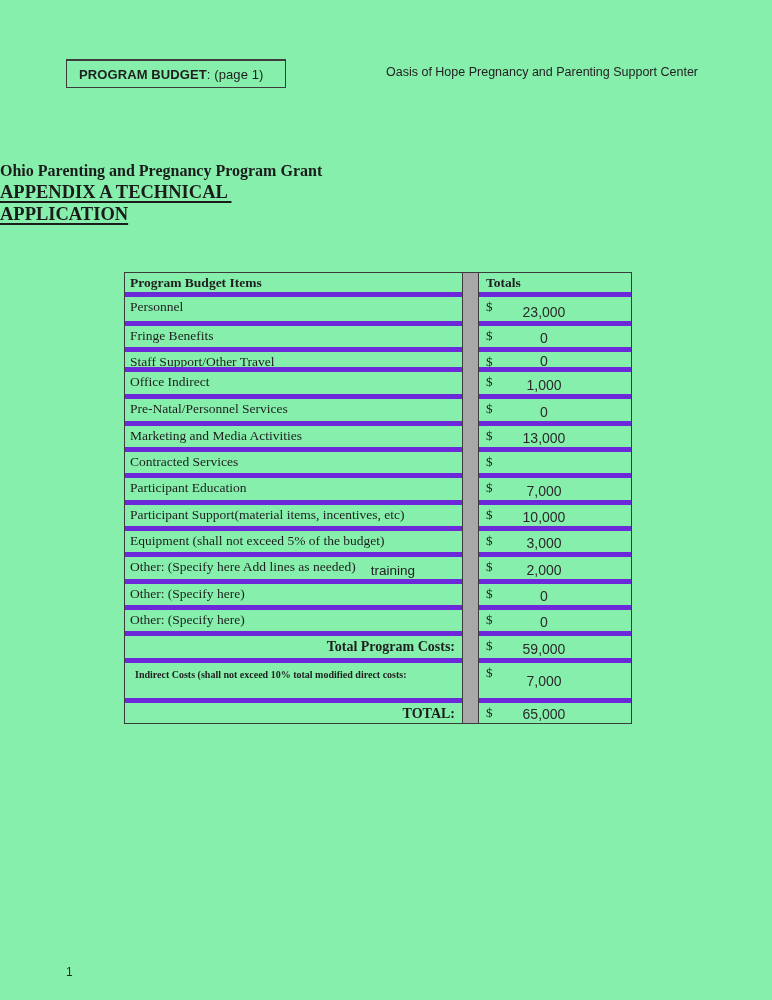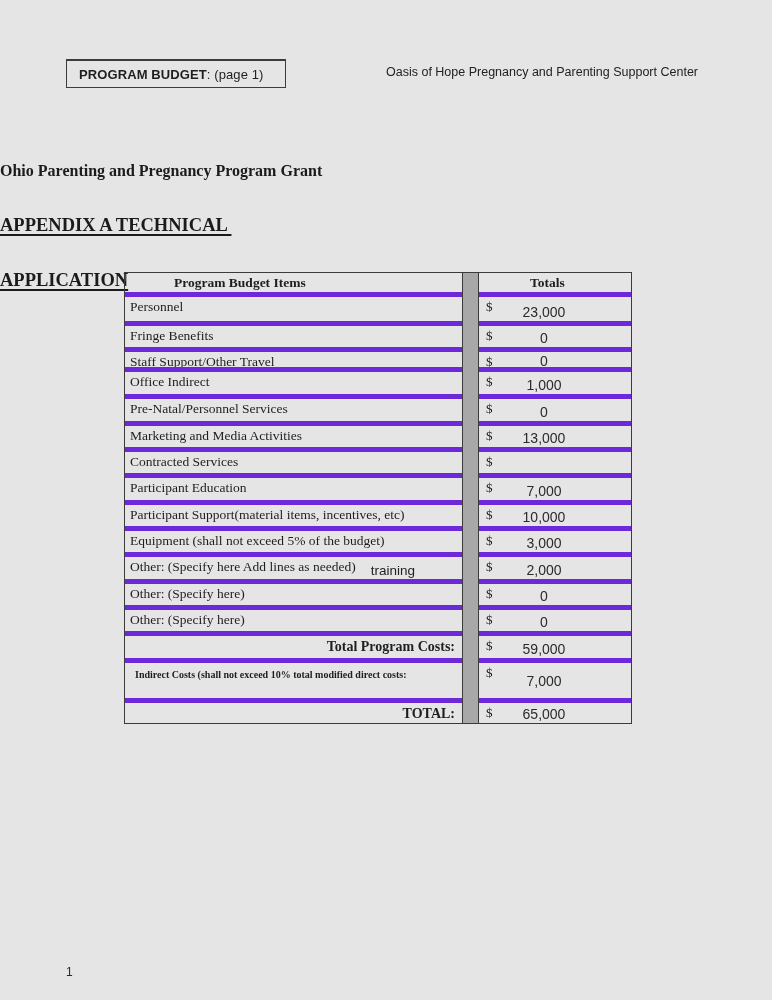--- a/index.html
+++ b/index.html
@@ -1,37 +1,37 @@
 <!DOCTYPE html>
 <html><head>
 <meta charset="utf-8">
 <style>
   * { margin:0; padding:0; box-sizing:border-box; }
   html,body { background:#ffffff; }
   body { width:772px; height:1000px; position:relative; font-family:"Liberation Sans", sans-serif; color:#1e1e1e; }
-  .page { position:absolute; left:0; top:0; width:772px; height:1000px; background:#e5e5e5; overflow:hidden; }
+  .page { position:absolute; left:0; top:0; width:772px; height:1000px; background:#86efac; overflow:hidden; }
 
   
   .hdr-box {
     position:absolute; left:66px; top:59px; width:220px; height:29px;
     border:1px solid #3c3c3c; border-top-width:2px;
     display:flex; align-items:center; padding-left:12px;
     font-size:13px; letter-spacing:0.1px;
   }
   .hdr-box .b { font-weight:bold; }
   .org-name {
     position:absolute; right:74px; top:65px;
     font-size:12.5px; line-height:15px; color:#222;
   }
 
   
   .title-block { position:absolute; left:0; top:161px; width:754px; text-align:left; color:#1b1b1b; }
   .title-line1 { font-family:"Liberation Serif", serif; font-weight:bold; font-size:16px; line-height:20px; }
   .title-line2, .title-line3 {
-    font-family:"Liberation Serif", serif; font-weight:bold; font-size:18.5px; line-height:22px;margin-top:33px;
+    font-family:"Liberation Serif", serif; font-weight:bold; font-size:18.5px; line-height:22px;
   }
   .title-line2 span, .title-line3 span {
     display:inline-block; white-space:pre;
     text-decoration:underline; text-decoration-thickness:2px; text-underline-offset:3px;
   }
 
   
   .budget-table {
     position:absolute; left:124px; top:272px; width:508px;
     border:1px solid #3b3b3b;
@@ -47,21 +47,21 @@
     border-left:1px solid #3b3b3b; border-right:1px solid #3b3b3b;
   }
   .c-total {
     position:relative; font-family:"Liberation Serif", serif; font-size:13px;
     padding:2px 0 0 7px; color:#1e1e1e;
   }
   .c-total .value {
     position:absolute; left:0; right:22px; bottom:1px; text-align:center;
     font-family:"Liberation Sans", sans-serif; font-size:14px; color:#2a2a2a;
   }
-  .row.hdr .c-label, .row.hdr .c-total { font-weight:bold; font-size:13.5px; padding-top:2px;margin-left:44px; }
+  .row.hdr .c-label, .row.hdr .c-total { font-weight:bold; font-size:13.5px; padding-top:2px; }
   .row.r-right .c-label { text-align:right; font-weight:bold; font-size:14px; padding-right:7px; padding-top:3px; }
   .row.r-indirect .c-label { font-weight:bold; font-size:10px; padding:3px 8px 0 10px; line-height:17px; }
   .row.r-indirect .value { bottom:9px; }
   .filled {
     font-family:"Liberation Sans", sans-serif; font-size:13.5px; color:#222;
     position:relative; top:4px; margin-left:15px; text-decoration:none;
   }
 
   .page-number { position:absolute; left:66px; top:965px; font-size:12px; color:#2a2a2a; }
 </style>

